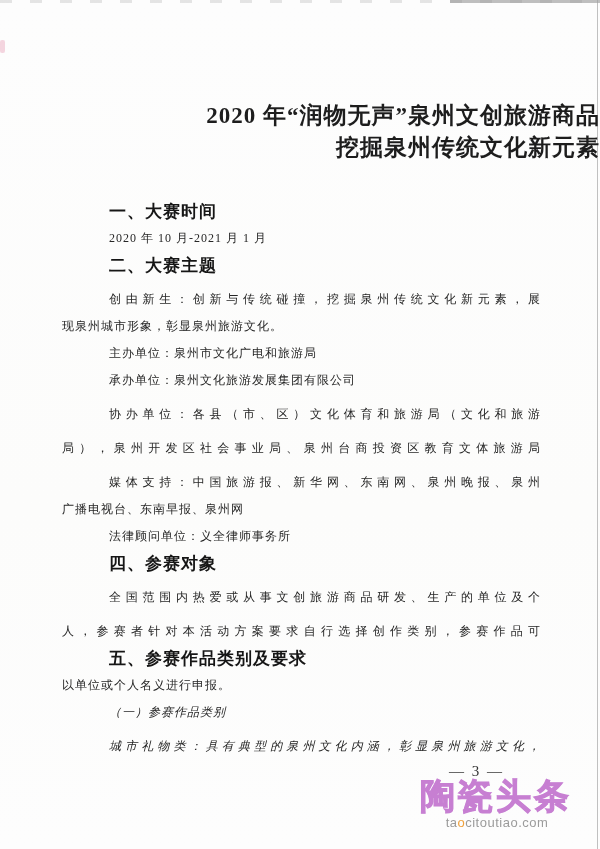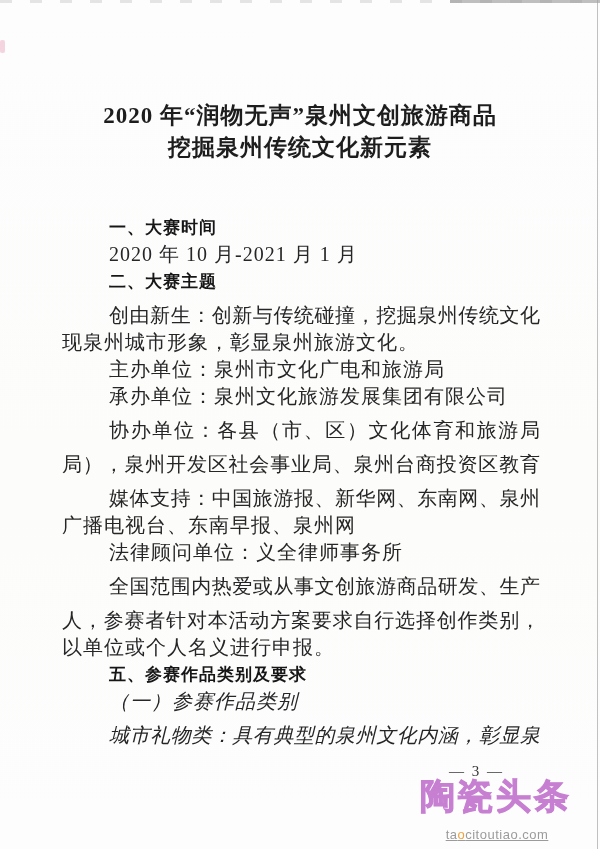--- a/index.html
+++ b/index.html
@@ -41,39 +41,39 @@
     position: absolute;
     left: 0; top: 40px;
     width: 5px; height: 13px;
     background: rgba(233,164,186,0.45);
     border-radius: 2px;
   }
   
   .title-block {
     position: absolute;
     top: 100px; left: 0; right: 0;
-    text-align: center;
+    text-align: right;
     font-family: "Liberation Serif", serif;
     font-weight: bold;
     font-size: 23px;
     line-height: 32px;
     letter-spacing: 1px;
     color: #1d1d1d;
   }
   
   .body-block {
     position: absolute;
-    top: 214px; left: 62px;
+    top: 198px; left: 62px;
     width: 478px;
     color: #262626;
   }
   .line {
     height: 27px;
     line-height: 27px;
-    font-size: 20px;
+    font-size: 12px;
     white-space: nowrap;
   }
   .line.heading {
     font-family: "Liberation Sans", sans-serif;
     font-weight: 700;
     font-size: 17px;
     color: #161616;
     letter-spacing: 1px;
   }
   .line.body {
@@ -111,27 +111,26 @@
   }
   .watermark-logo {
     font-family: "Liberation Sans", sans-serif;
     font-size: 35px;
     font-weight: 700;
     letter-spacing: 3px;
     color: var(--logo-color, #c77fd2);
     -webkit-text-stroke: 1px var(--logo-color, #c77fd2);
   }
   .watermark-url {
-    margin-top: 15px;
+    margin-top: 3px;
     padding-left: 2px;
     font-family: "Liberation Sans", sans-serif;
     font-size: 13px;
     letter-spacing: 0.5px;
     color: var(--url-color, #9b9b9b);
-    text-decoration: underline;
   }
   .watermark-url .accent { color: var(--accent-color, #f0a13c); }
 </style>
 </head>
 <body>
 
 <div class="page">
 
   <div class="scan-top"></div>
   <div class="scan-top-right"></div>
@@ -149,24 +148,25 @@
       <div class="line heading indent">二、大赛主题</div>
       <div class="line body indent fill">创由新生：创新与传统碰撞，挖掘泉州传统文化新元素，展</div>
       <div class="line body">现泉州城市形象，彰显泉州旅游文化。</div>
       <div class="line body indent">主办单位：泉州市文化广电和旅游局</div>
       <div class="line body indent">承办单位：泉州文化旅游发展集团有限公司</div>
       <div class="line body indent fill">协办单位：各县（市、区）文化体育和旅游局（文化和旅游</div>
       <div class="line body fill">局），泉州开发区社会事业局、泉州台商投资区教育文体旅游局</div>
       <div class="line body indent fill">媒体支持：中国旅游报、新华网、东南网、泉州晚报、泉州</div>
       <div class="line body">广播电视台、东南早报、泉州网</div>
       <div class="line body indent">法律顾问单位：义全律师事务所</div>
+      <div class="line heading indent">四、参赛对象</div>
       <div class="line body indent fill">全国范围内热爱或从事文创旅游商品研发、生产的单位及个</div>
       <div class="line body fill">人，参赛者针对本活动方案要求自行选择创作类别，参赛作品可</div>
+      <div class="line heading indent">五、参赛作品类别及要求</div>
       <div class="line body">以单位或个人名义进行申报。</div>
-      <div class="line heading indent">五、参赛作品类别及要求</div>
       <div class="line kaiti indent">（一）参赛作品类别</div>
       <div class="line kaiti indent fill">城市礼物类：具有典型的泉州文化内涵，彰显泉州旅游文化，</div>
     </div>
 
   <div class="page-number">— 3 —</div>
 
   <div class="watermark">
     <div class="watermark-logo">陶瓷头条</div>
     <div class="watermark-url"><span>ta</span><span class="accent">o</span><span>citoutiao.com</span></div>
   </div>

